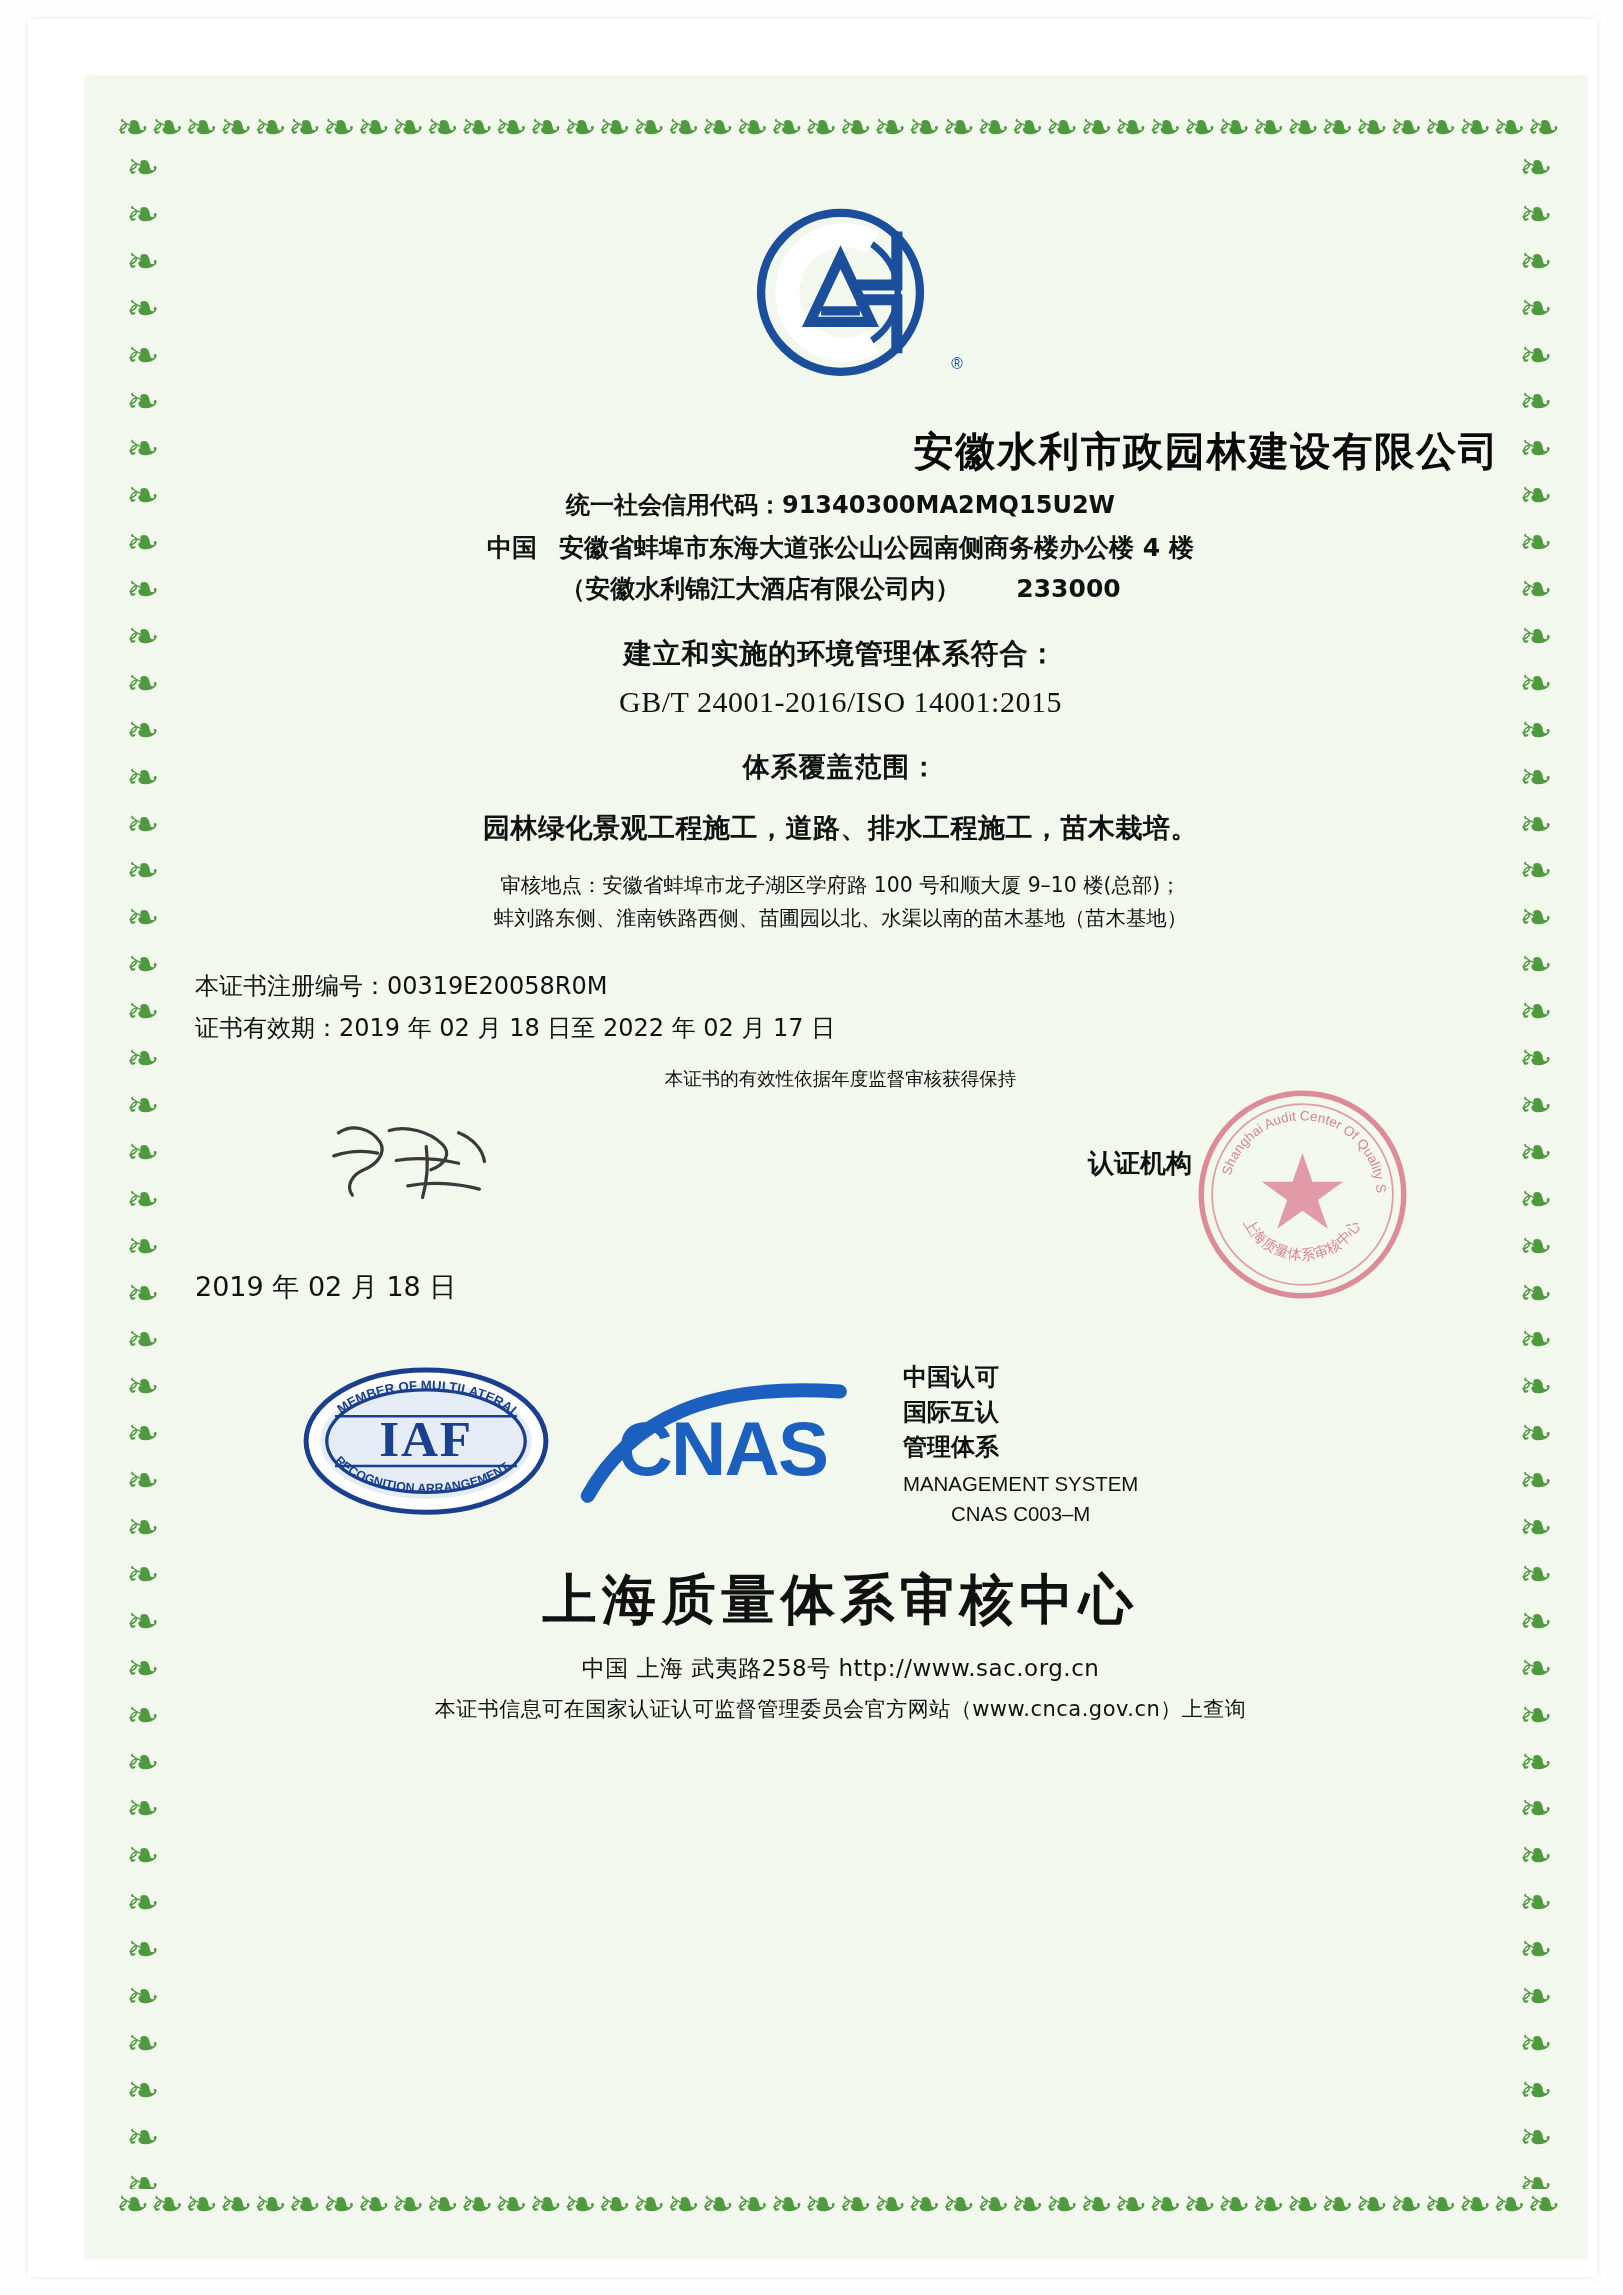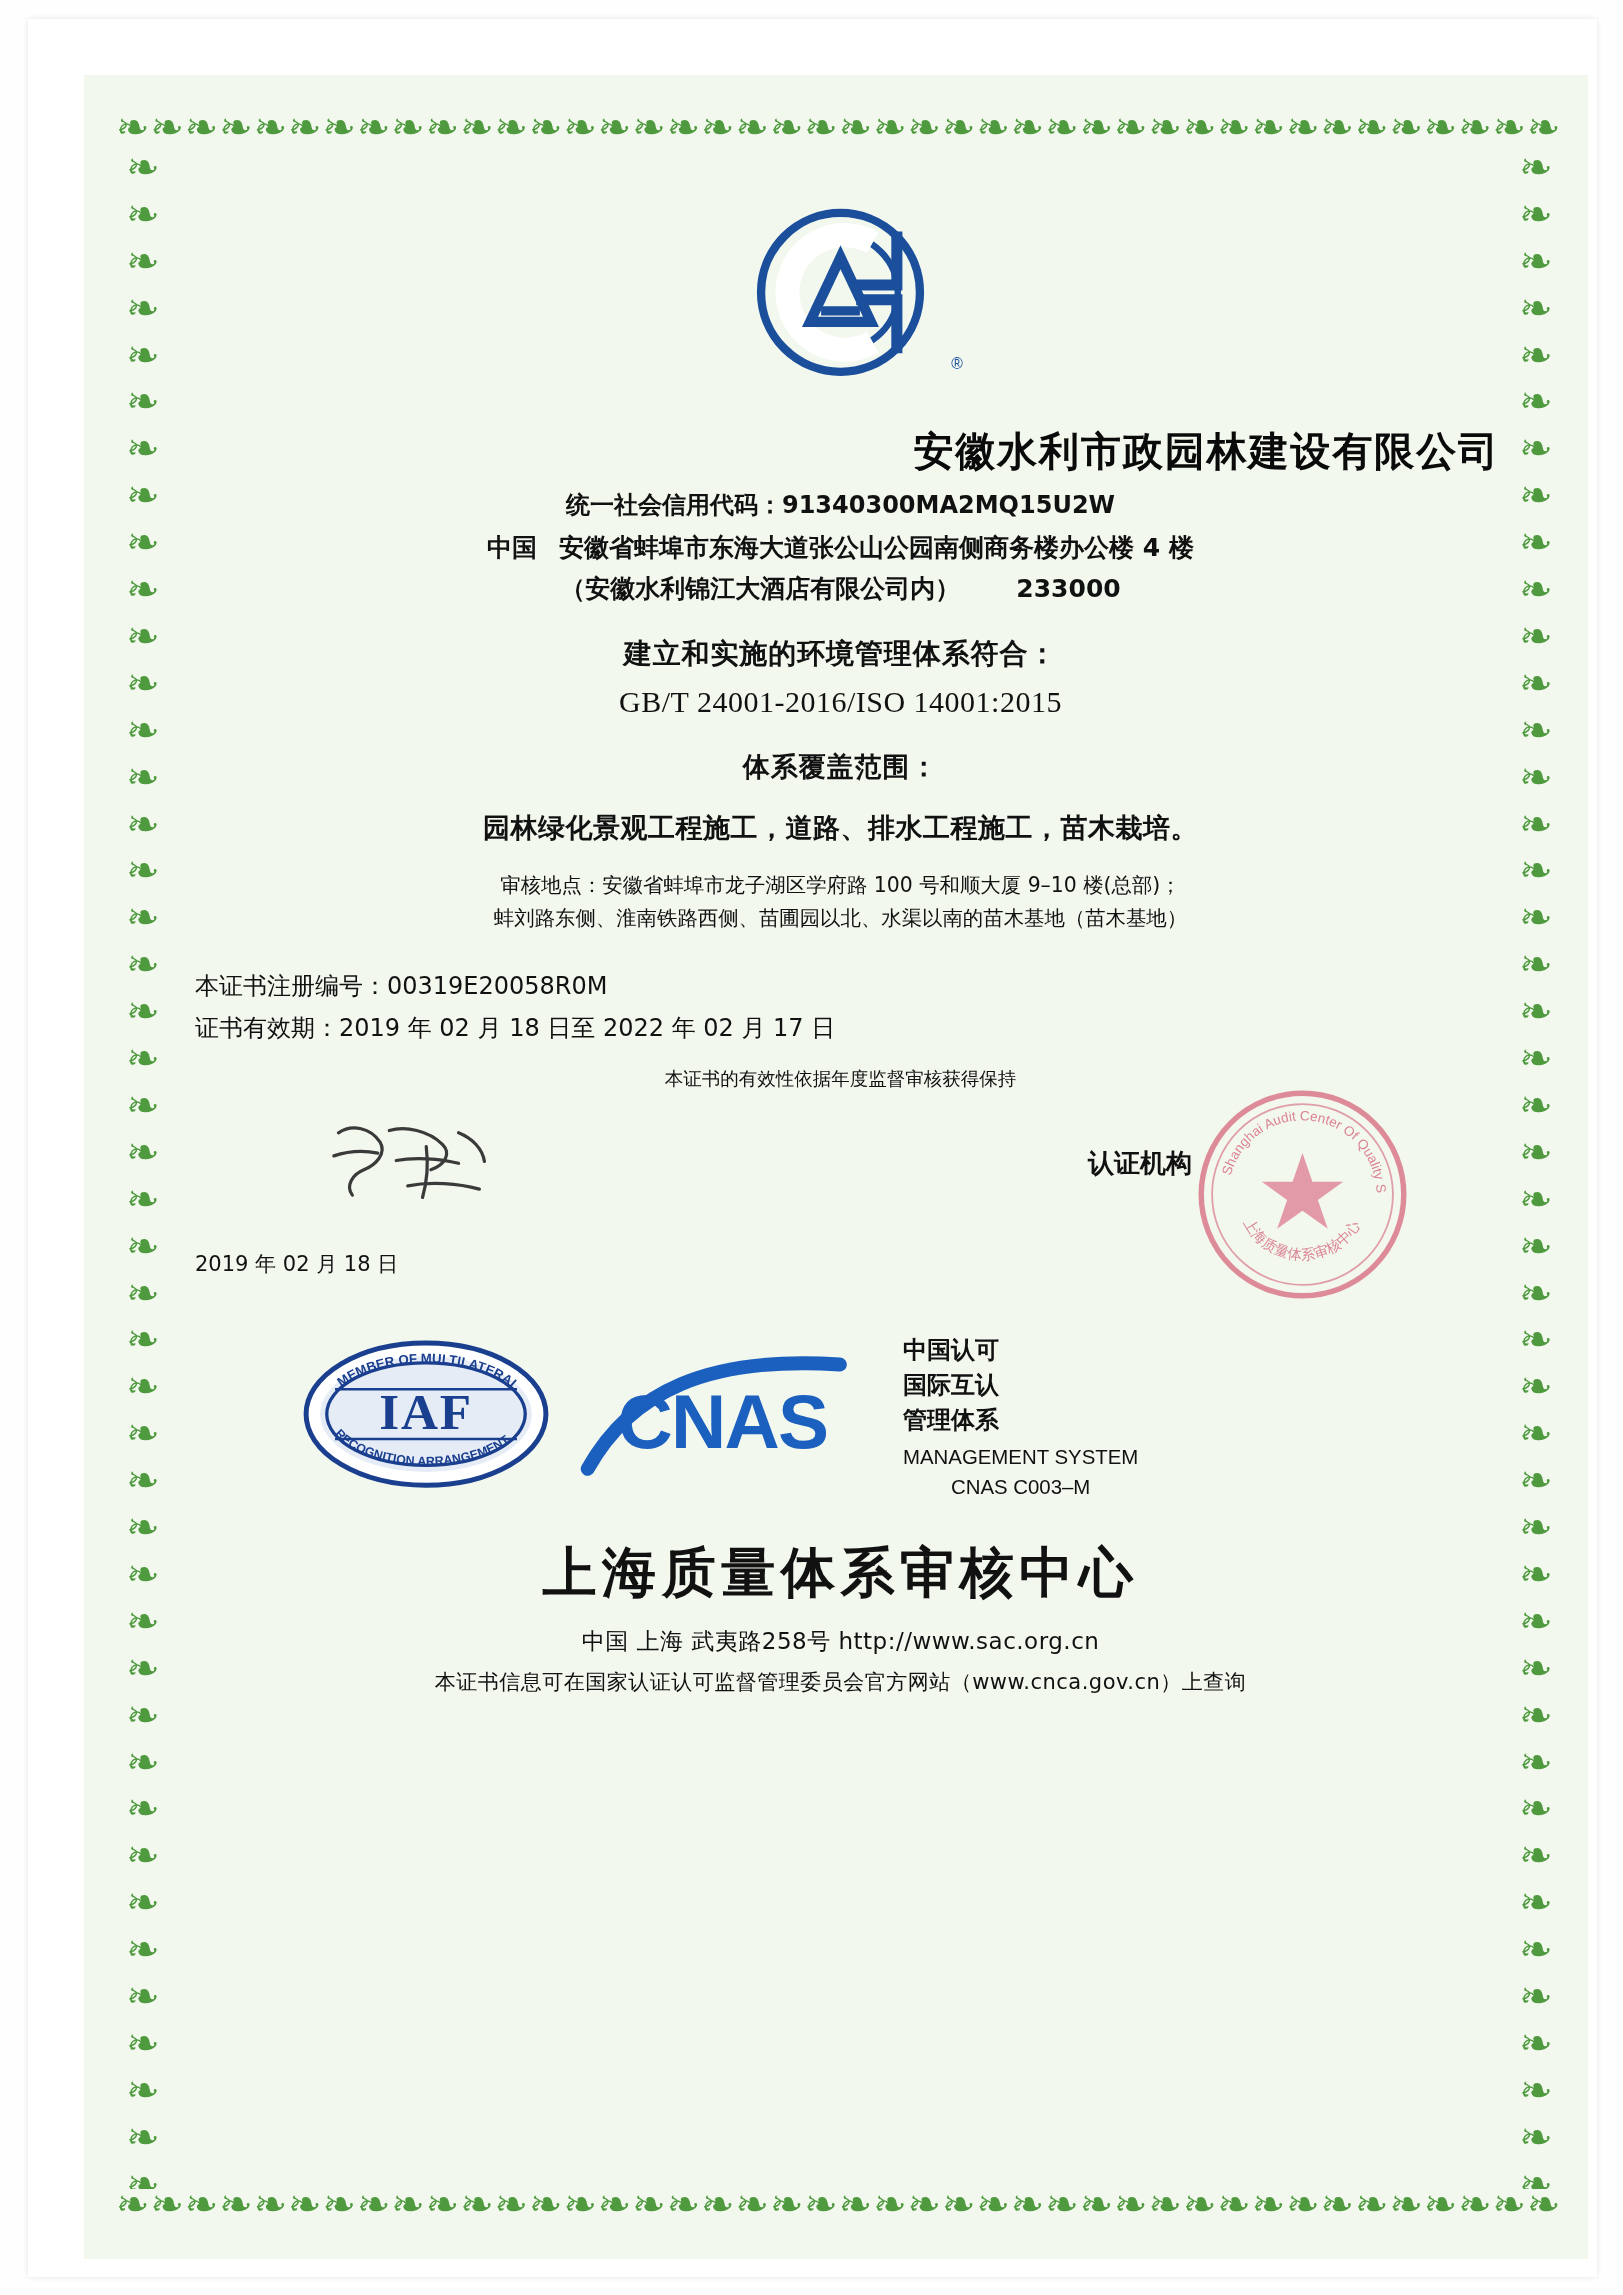--- a/index.html
+++ b/index.html
@@ -235,22 +235,22 @@
     position: absolute;
     left: 1013px;
     top: -9.3px;
     width: 217px;
     height: 217px;
   }
   .issue-date {
     text-align: left;
     padding-left: 14px;
     font-family: "DejaVu Sans", "Liberation Sans", sans-serif;
-    font-size: 21px;
-    margin-top: 2px;
+    font-size: 27px;
+    margin-top: 21px;
   }
 
   
   .accred-row {
     position: relative;
     height: 222px;
     margin-top: 32px;
   }
   .iaf-logo { position: absolute; left: 120px; top: 28px; width: 250px; height: 153px; }
   .cnas-logo { position: absolute; left: 398px; top: 28px; width: 287px; height: 153px; }

